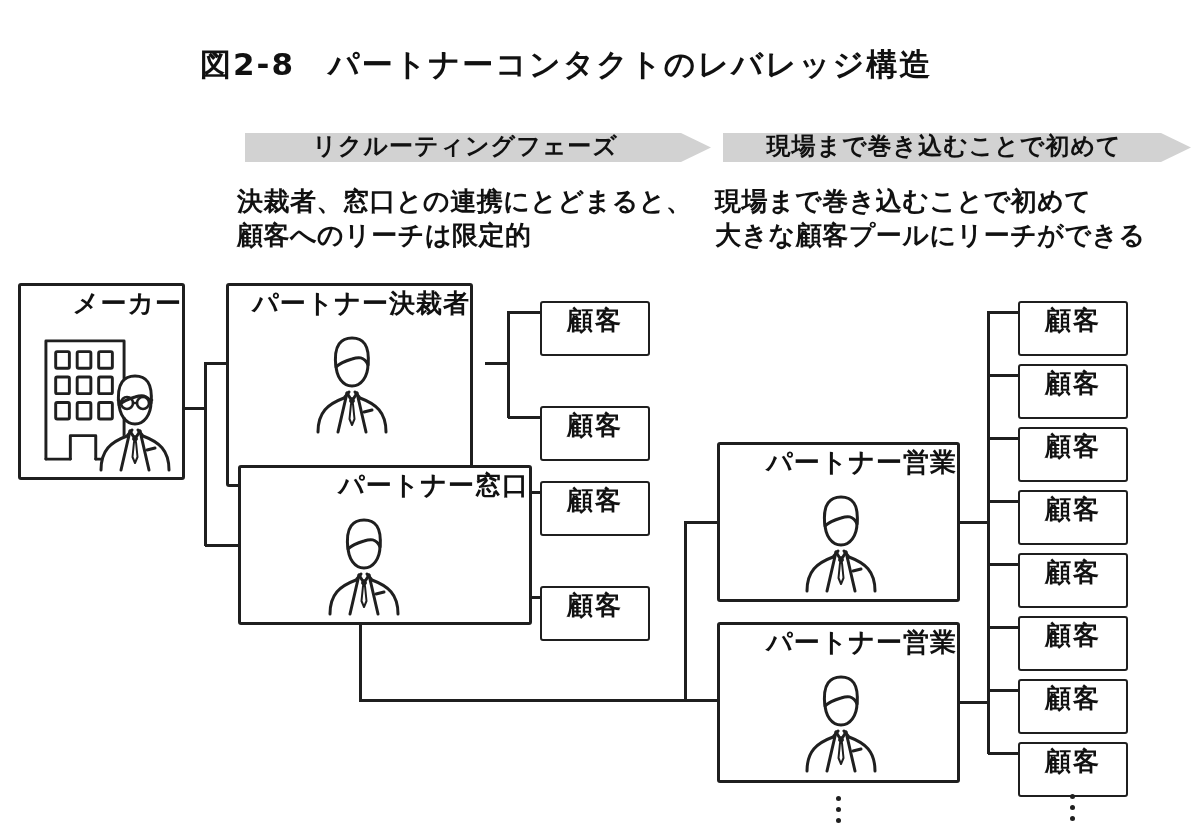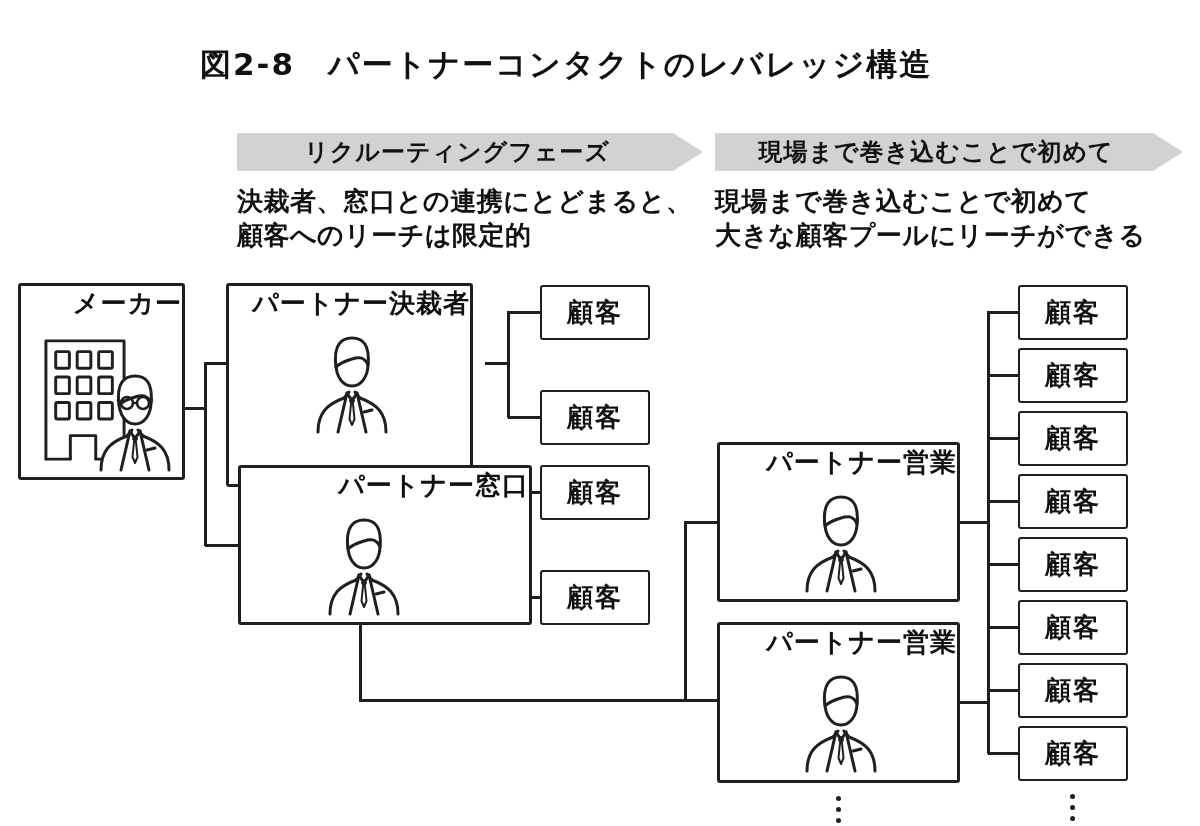--- a/index.html
+++ b/index.html
@@ -10,30 +10,30 @@
   html,body{margin:0;padding:0;}
   body{
     width:1200px;height:826px;background:var(--background);
     font-family:"DejaVu Sans","Liberation Sans",sans-serif;color:var(--text);
   }
   #stage{position:relative;width:1200px;height:826px;overflow:hidden;}
 
   .title{position:absolute;left:200px;top:44px;font-size:31px;font-weight:700;letter-spacing:2px;}
 
   .phase-arrow{
-    position:absolute;top:133px;height:38px;background:var(--arrow-fill);
+    position:absolute;top:133px;height:29px;background:var(--arrow-fill);
     clip-path:polygon(0 0,calc(100% - 30px) 0,100% 50%,calc(100% - 30px) 100%,0 100%);
-    display:flex;align-items:center;justify-content:center;
-    font-size:24px;font-weight:700;letter-spacing:1px;padding-right:26px;
+    display:flex;align-items:flex-end;justify-content:center;
+    font-size:24px;font-weight:700;letter-spacing:1px;padding-right:26px;margin-left:8px;
   }
   .desc{position:absolute;top:184px;font-size:26px;font-weight:700;line-height:1.32;white-space:pre-line;letter-spacing:.5px;}
 
   .box{position:absolute;background:#fff;border:3px solid var(--box-border);border-radius:3px;}
   .box .lbl{margin-top:0;text-align:right;font-size:26px;font-weight:700;letter-spacing:1px;}
-  .customer{border-width:2.5px;display:flex;align-items:center;justify-content:center;font-size:26px;font-weight:700;letter-spacing:2px;}
+  .customer{border-width:2.5px;display:flex;justify-content:center;font-size:26px;font-weight:700;letter-spacing:2px;margin-top:16px;}
 
   .conn{position:absolute;background:var(--connector);}
   .conn.h{height:2.5px;}
   .conn.v{width:2.5px;}
 
   .icon-svg{position:absolute;color:var(--box-border);}
 
   .vdots{position:absolute;display:flex;flex-direction:column;gap:6px;}
   .vdots i{width:5px;height:5px;border-radius:50%;background:var(--connector);}
 </style>

